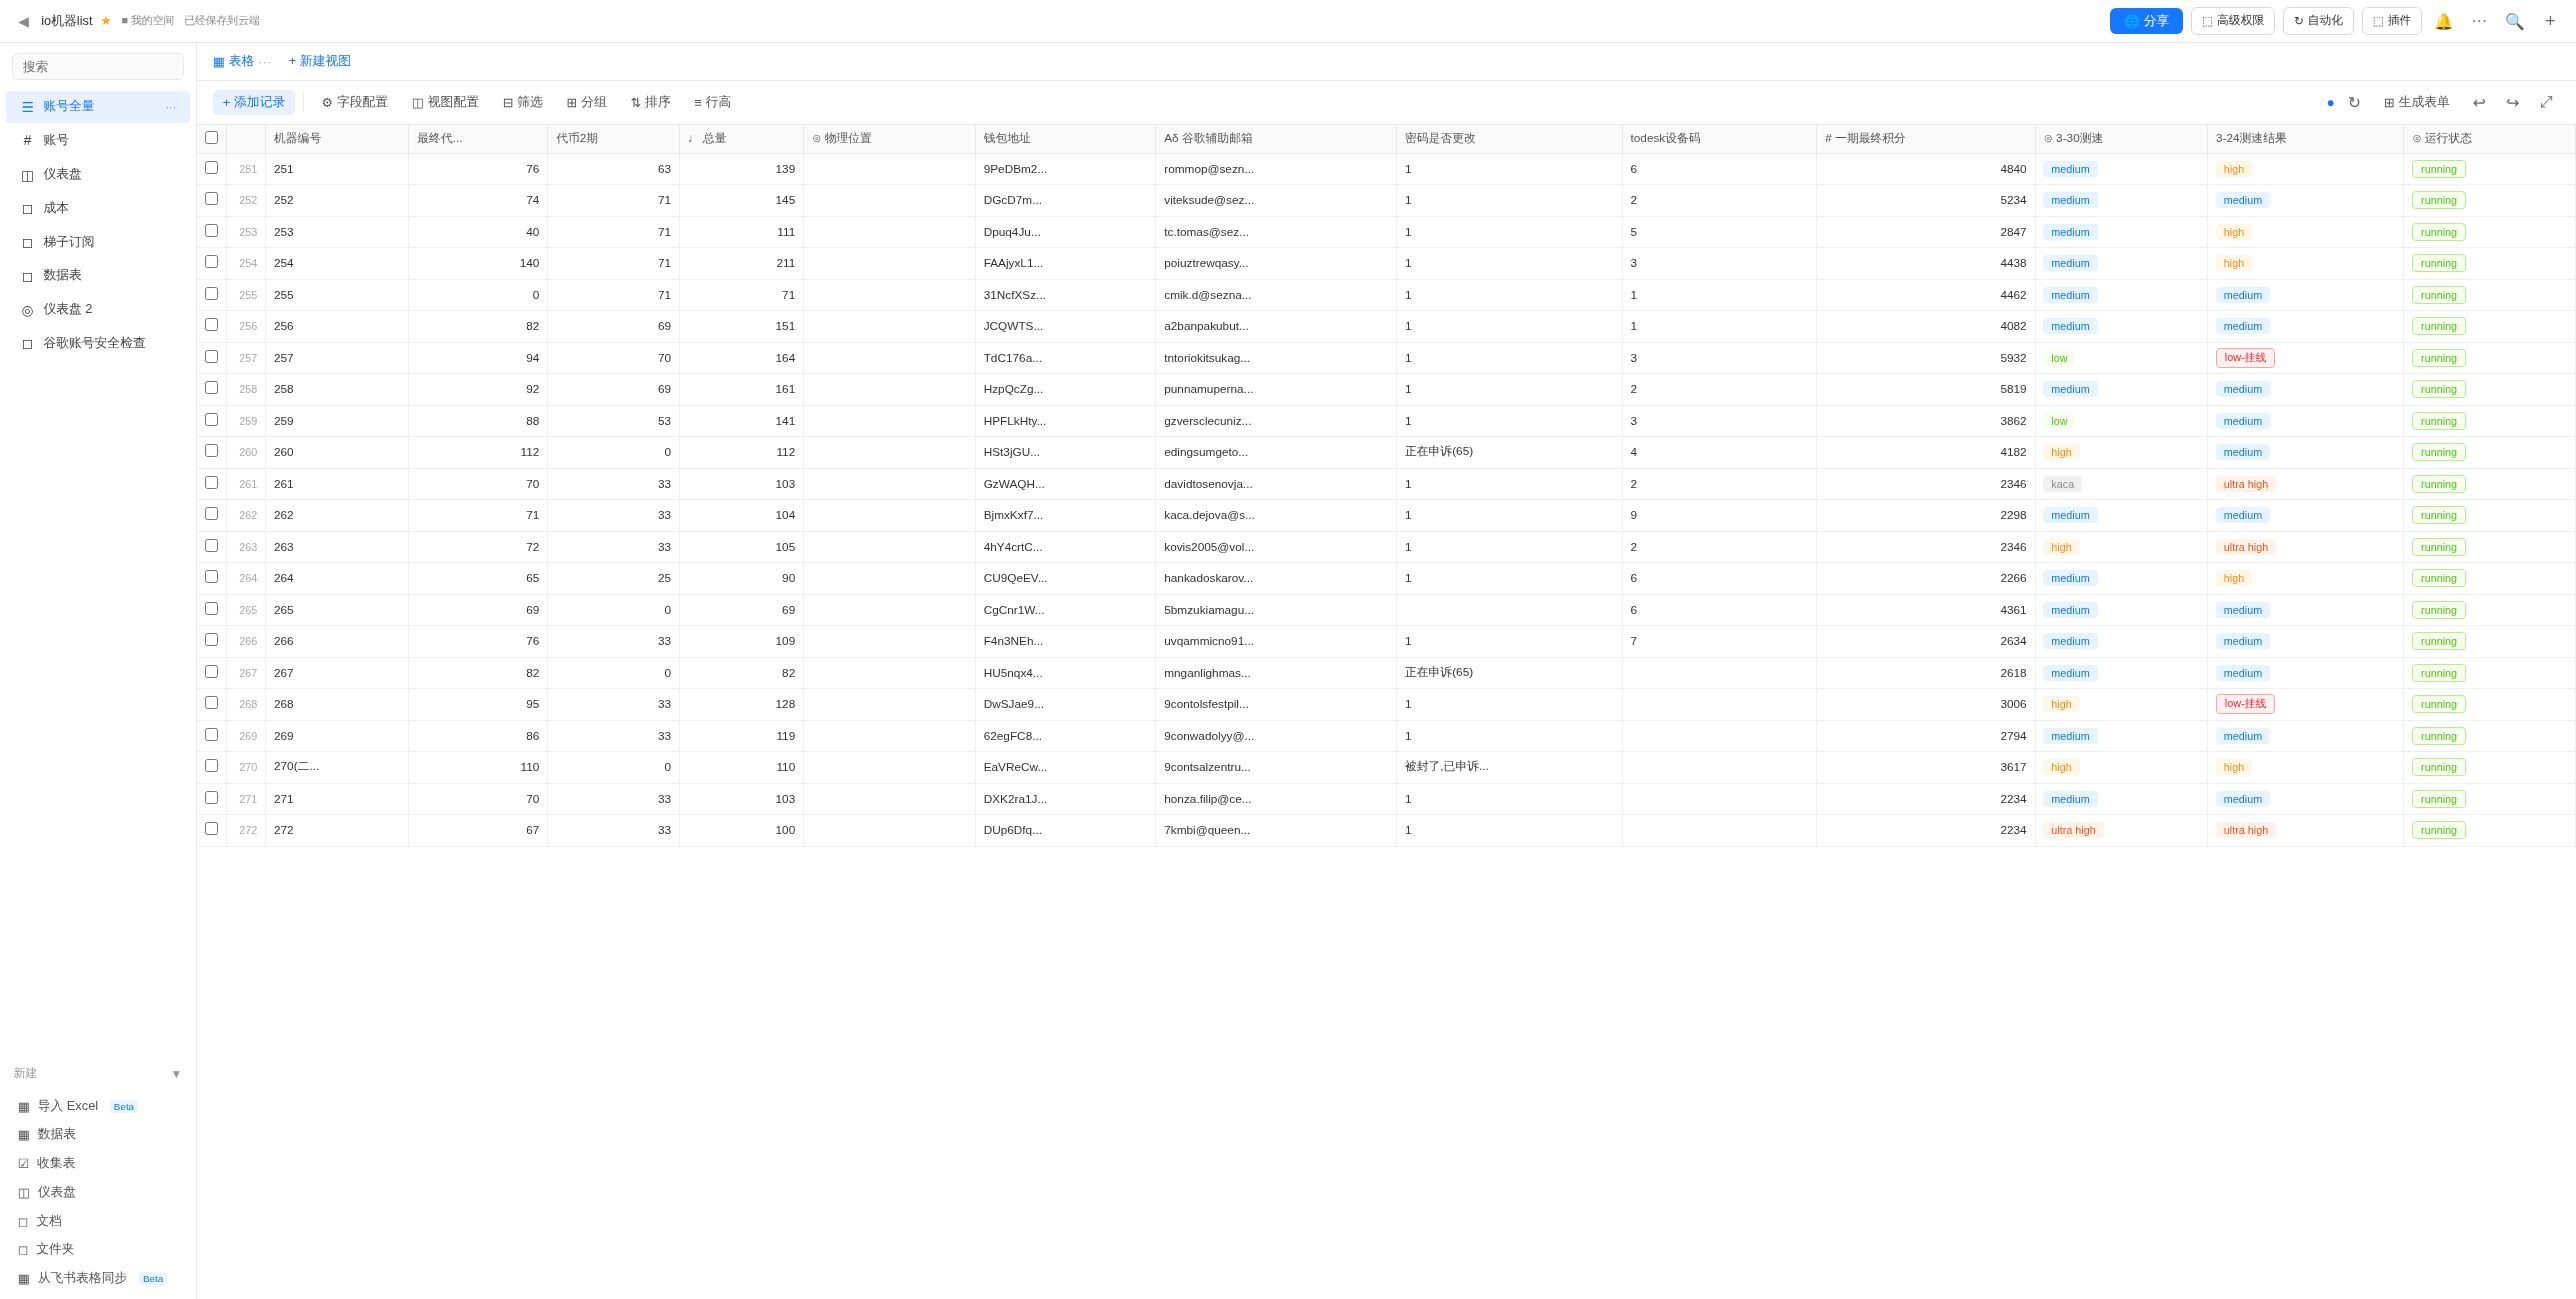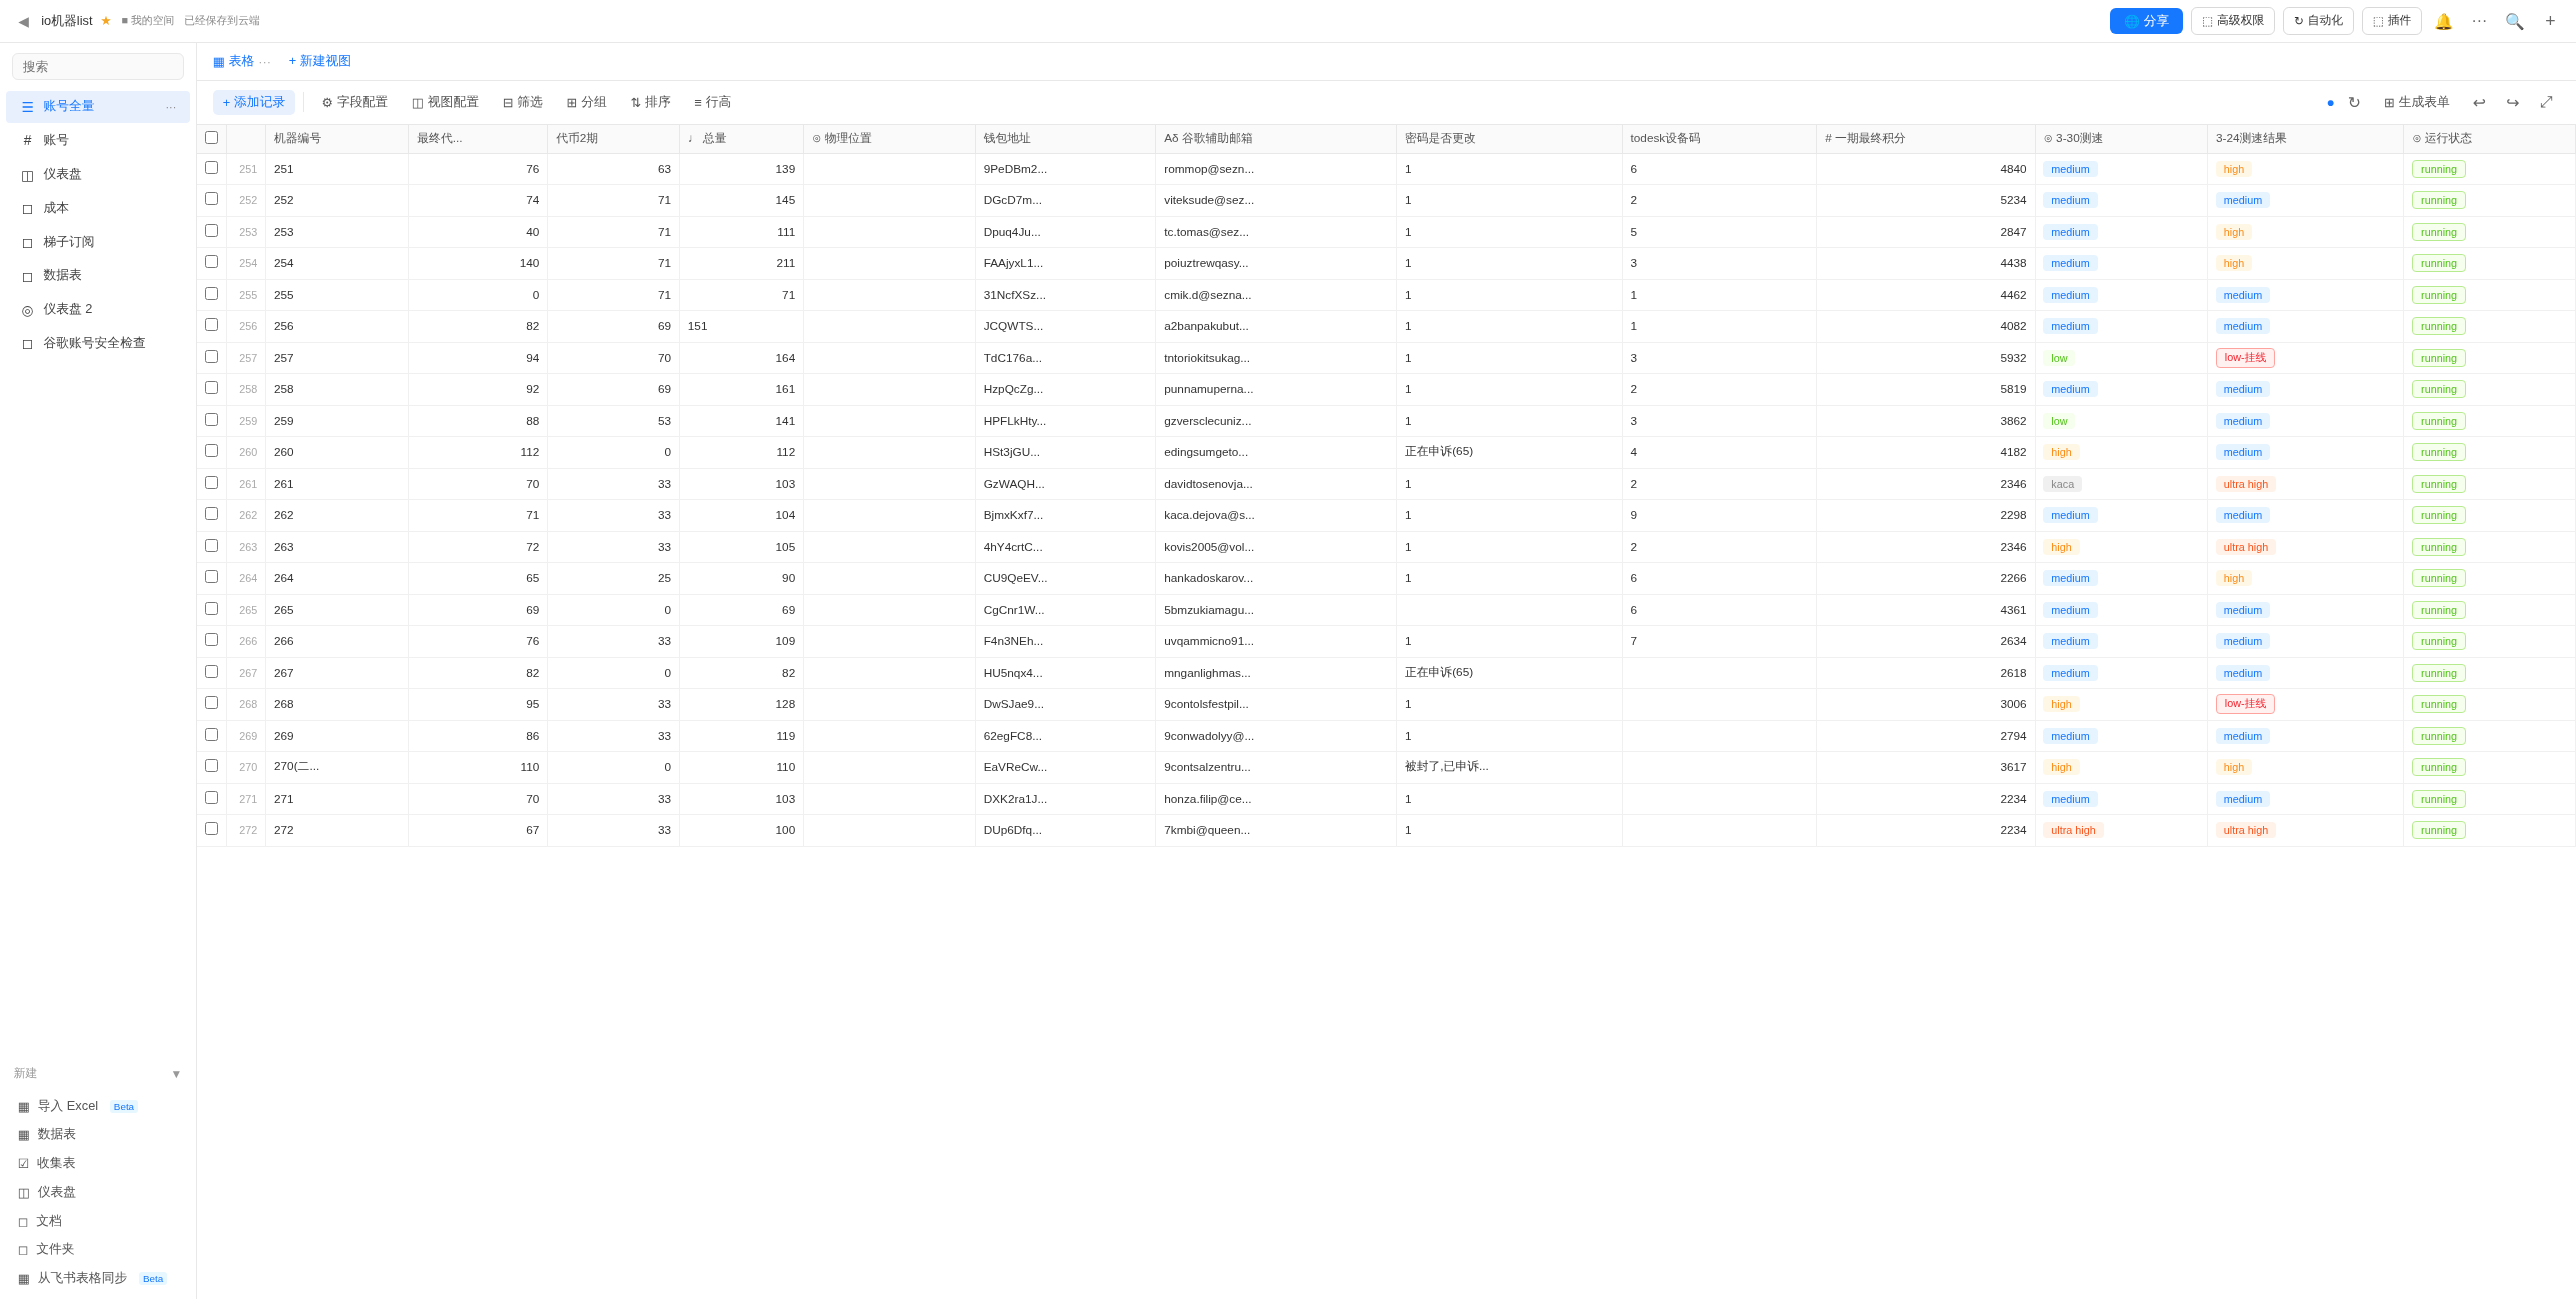--- a/index.html
+++ b/index.html
@@ -338,21 +338,21 @@
               <td><span class="badge badge-medium">medium</span></td>
               <td><span class="badge badge-medium">medium</span></td>
               <td><span class="badge badge-running">running</span></td>
             </tr>
             <tr>
               <td><input type="checkbox" style=""></td>
               <td class="row-num">256</td>
               <td>256</td>
               <td style="text-align: right;">82</td>
               <td style="text-align: right;">69</td>
-              <td style="text-align: left;">151</td>
+              <td style="text-align: right;">151</td>
               <td></td>
               <td>JCQWTS...</td>
               <td>a2banpakubut...</td>
               <td>1</td>
               <td>1</td>
               <td style="text-align: right;">4082</td>
               <td><span class="badge badge-medium">medium</span></td>
               <td><span class="badge badge-medium">medium</span></td>
               <td><span class="badge badge-running">running</span></td>
             </tr>

